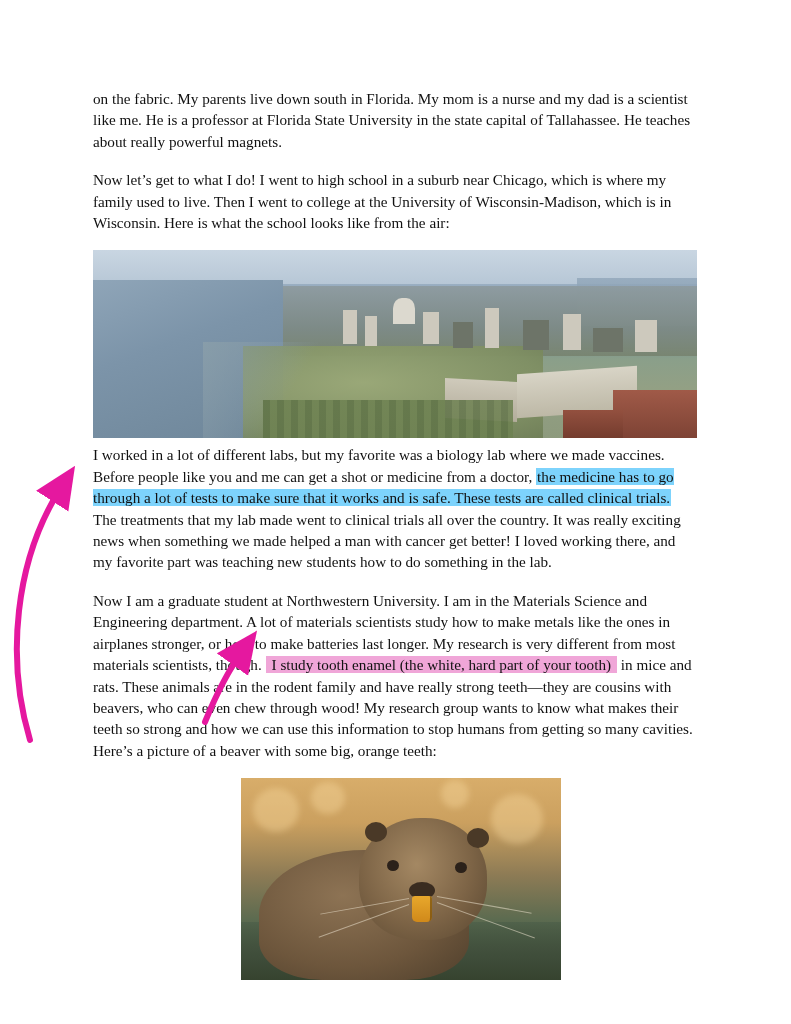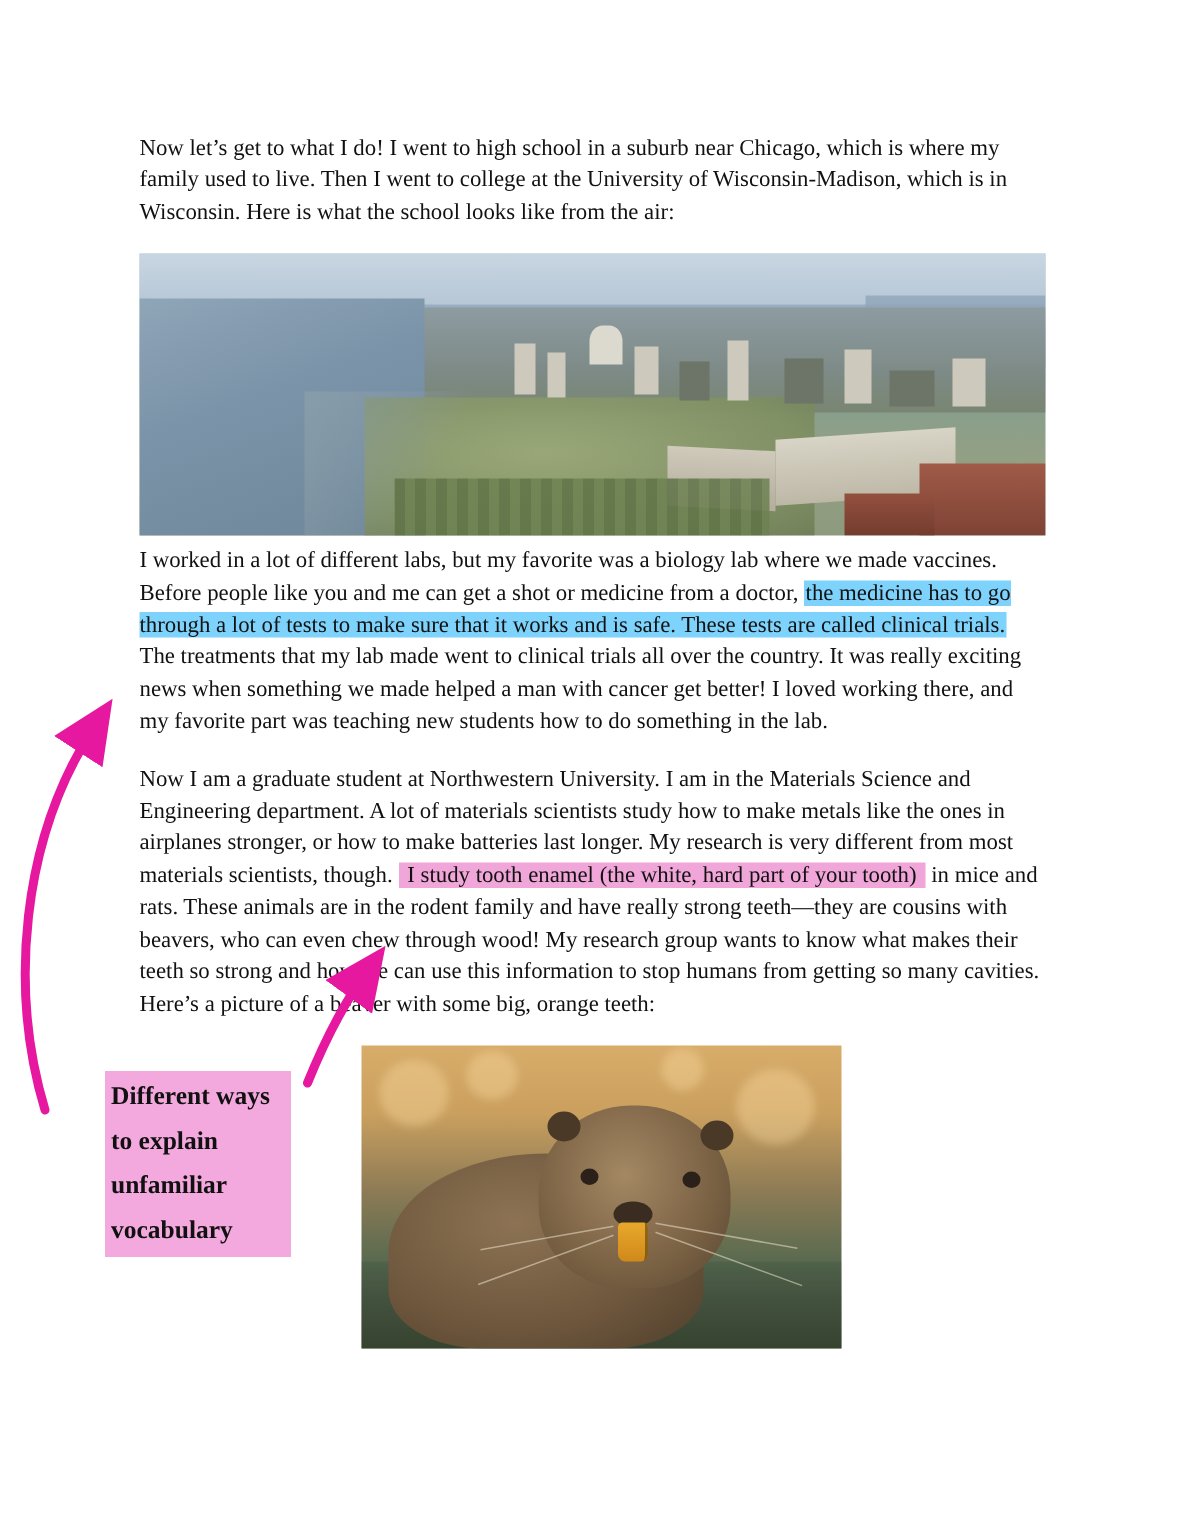--- a/index.html
+++ b/index.html
@@ -188,20 +188,23 @@
     box-sizing: border-box;
   }
 </style>
 </head>
 <body>
 
 <div class="page">
 
   <div class="content">
 
+    <p class="para">
+      <span>on the fabric. My parents live down south in Florida. My mom is a nurse and my dad is a scientist like me. He is a professor at Florida State University in the state capital of Tallahassee. He teaches about really powerful magnets.</span>
+    </p>
 
     <p class="para">
       <span>Now let’s get to what I do! I went to high school in a suburb near Chicago, which is where my family used to live. Then I went to college at the University of Wisconsin-Madison, which is in Wisconsin. Here is what the school looks like from the air:</span>
     </p>
 
     <div class="figure">
       <div class="campus">
         <div class="sky"></div>
         <div class="lake-right"></div>
         <div class="cityband"></div>
@@ -261,15 +264,14 @@
   <svg class="annot" viewBox="0 0 791 1024">
     <defs>
       <marker id="ah" markerWidth="7" markerHeight="7" refX="3" refY="3.2" orient="auto">
         <path d="M0,0 L7,3.2 L0,6.4 z" fill="#e5189f"></path>
       </marker>
     </defs>
     <path d="M30,740 C6,660 14,560 62,486" fill="none" stroke="#e5189f" stroke-width="6" stroke-linecap="round" marker-end="url(#ah)"></path>
     <path d="M205,722 C218,690 230,668 243,650" fill="none" stroke="#e5189f" stroke-width="6" stroke-linecap="round" marker-end="url(#ah)"></path>
   </svg>
 
-  <div class="note-box">Different ways to explain unfamiliar vocabulary</div>
 
 </div>
 
 </body></html>

